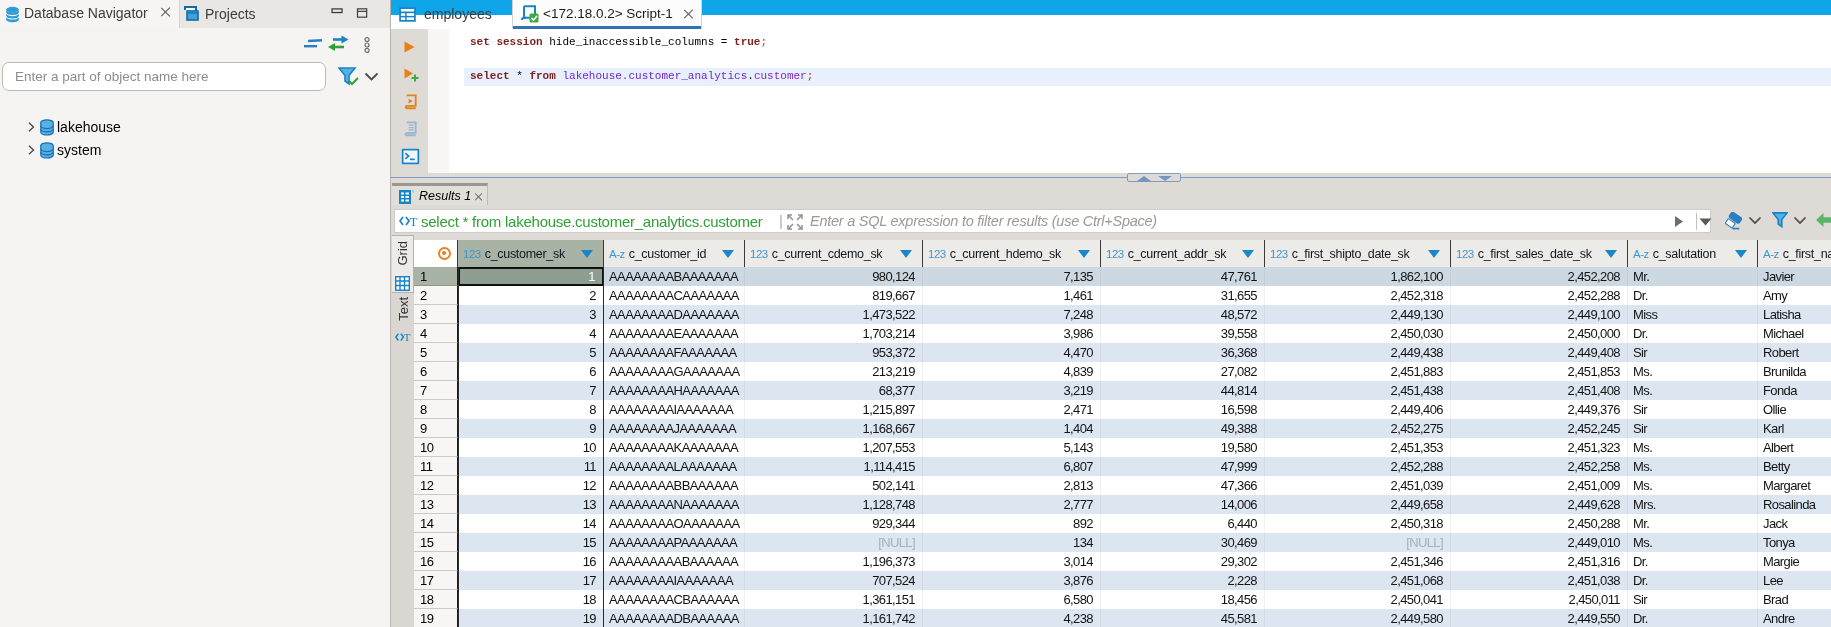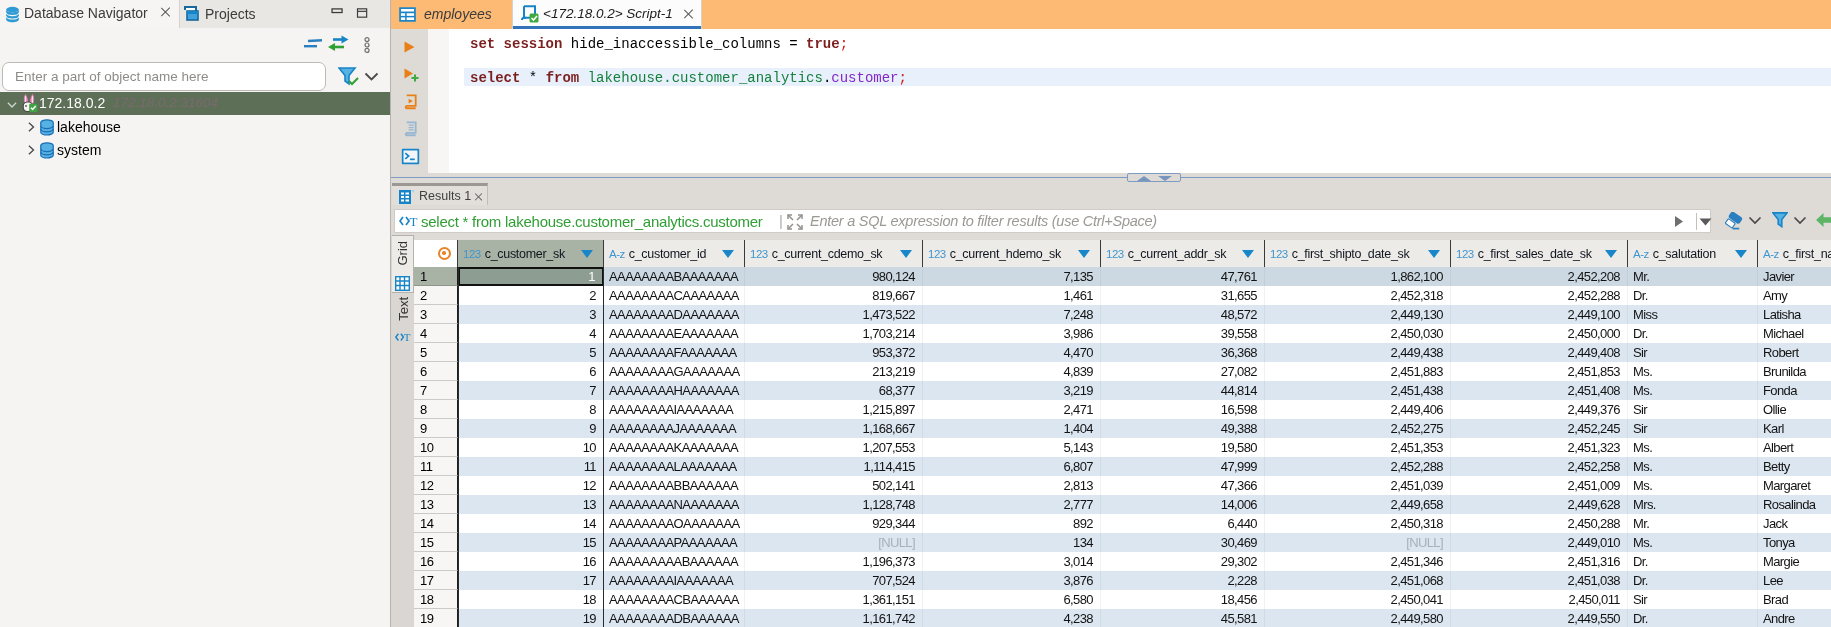--- a/index.html
+++ b/index.html
@@ -25,46 +25,46 @@
 #trow1 { top:92px; background:#5d6f57; height:23px; }
 #trow1 .lbl { position:absolute; left:39px; top:3px; color:#fff; }
 #trow1 .ghost { position:absolute; left:113px; top:3px; color:#7a6a6e; font-style:italic; font-size:13.5px; }
 #trow2 { top:116px; }
 #trow3 { top:139px; }
 .trow .lbl2 { position:absolute; left:57px; top:3px; }
 .chev { position:absolute; width:10px; height:10px; }
 
 
 #rpanel { left:390px; top:0; width:1441px; height:627px; background:#ffffff; border-left:1px solid #b7b4b0; }
-#etabs { left:0; top:0; width:1441px; height:29px; background:#fdba74;font-style:italic; }
+#etabs { left:0; top:0; width:1441px; height:15px; background:#0ea5e9; }
 #etab1lbl { position:absolute; left:33px; top:6px; font-size:14px; color:#3b3b3b; }
 #etab2 { position:absolute; left:121px; top:0; width:190px; height:29px; background:#fcfcfc; border-left:1px solid #d5d2ce; border-right:1px solid #d5d2ce; }
 #etab2 .tablbl { position:absolute; left:30px; top:6px; color:#1c1c1c; font-size:13.5px; }
 #etab2 .under { position:absolute; left:0; bottom:0; width:100%; height:3px; background:#3272b8; }
 #etab2 .x { position:absolute; left:170px; top:8px; }
 
 #ebar { left:0; top:29px; width:37px; height:144px; background:#dedbd7; }
 #egutter { left:37px; top:29px; width:21px; height:144px; background:#f7f6f4; }
-#editor { left:58px; top:29px; width:1383px; height:144px; background:#ffffff; font-family:"Liberation Mono",monospace; font-size:14px; }
+#editor { left:58px; top:29px; width:1383px; height:144px; background:#ffffff; font-family:"Liberation Mono",monospace; font-size:11px; }
 .codeline { position:absolute; left:21px; white-space:pre; }
 #hlline { position:absolute; left:15px; top:39px; width:1368px; height:18px; background:#e7f0fb; }
 .kw { color:#7c1f1f; font-weight:bold; }
 .sem { color:#cf1d1d; }
-.tbl { color:#15803d; }
+.tbl { color:#6d28d9; }
 .obj { color:#8428c9; }
 
 #sash { left:0; top:173px; width:1441px; height:9px; background:#dedbd7; }
 #sash .line { position:absolute; left:0; top:4px; width:1441px; height:1px; background:#7e9cc3; }
 #sash .pill { position:absolute; left:736px; top:0px; width:54px; height:9px; background:#dedbd7; border:1px solid #7e9cc3; border-radius:2px; }
 .tri-up { position:absolute; left:9px; top:2px; width:0; height:0; border-left:7px solid transparent; border-right:7px solid transparent; border-bottom:5px solid #7795bd; }
 .tri-dn { position:absolute; left:30px; top:2px; width:0; height:0; border-left:7px solid transparent; border-right:7px solid transparent; border-top:5px solid #7795bd; }
 
 #rtabbar { left:0; top:182px; width:1441px; height:23px; background:#dedbd7; }
 #rtab { position:absolute; left:1px; top:1px; width:96px; height:22px; background:#e2dfdb; border-top:3px solid #9b9792; border-right:1px solid #c0bdb9; }
-#rtab .tablbl { position:absolute; left:27px; top:3px; font-size:12.5px; color:#404040; }
+#rtab .tablbl { position:absolute; left:27px; top:3px; font-size:12.5px; color:#000000;font-style:italic; }
 #rtab .x { position:absolute; left:81px; top:5px; transform:scale(0.8); }
 
 #fbar { left:0; top:205px; width:1441px; height:30px; background:#dedbd7; }
 #finput { position:absolute; left:3px; top:4px; width:1317px; height:24px; background:#ffffff; border:1px solid #cfccc8; }
 #fsql { position:absolute; left:26px; top:3px; font-size:15px; letter-spacing:-0.25px; color:#2f9e34; }
 #fph { position:absolute; left:415px; top:3px; font-size:14.5px; letter-spacing:-0.25px; font-style:italic; color:#9b9994; }
 
 #gstrip { left:0; top:235px; width:23px; height:392px; background:#dad7d3; }
 #gtab1 { position:absolute; left:1px; top:0px; width:22px; height:58px; background:#edebe8; border:1px solid #b5b2ae; border-left:none; }
 #gtab2 { position:absolute; left:1px; top:60px; width:22px; height:52px; }
@@ -149,37 +149,20 @@
         <span>Enter a part of object name here</span>
       </div>
     <svg class="abs" style="left:338px;top:67px" width="22" height="20" viewBox="0 0 22 20">
         <path d="M1 1 H17 L11 8.5 V17 L7 14 V8.5 Z" fill="#57b1e3" stroke="#1884c8" stroke-width="1.6"></path>
         <path d="M11 14 L14 17 L20 11" fill="none" stroke="#2fa033" stroke-width="2"></path>
       </svg>
     <svg class="abs" style="left:364px;top:72px" width="15" height="9" viewBox="0 0 15 9">
         <path d="M1.5 1.5 L7.5 7.5 L13.5 1.5" fill="none" stroke="#4a4a4a" stroke-width="1.8"></path>
       </svg>
 
-    <div id="trow1" class="trow">
-      <svg class="chev" style="left:7px;top:8px" width="11" height="7" viewBox="0 0 11 7">
-          <path d="M1 1 L5.5 5.8 L10 1" fill="none" stroke="#ccd3c8" stroke-width="1.5"></path>
-        </svg>
-      <svg style="position:absolute;left:21px;top:2px" width="18" height="19" viewBox="0 0 18 19">
-        <path d="M4.5 0.5 C3 3.5 3 7 4.2 9.5 L7 8.8 C6.3 5.8 5.8 3 4.5 0.5 Z" fill="#fff" stroke="#e87bb0" stroke-width="1"></path>
-        <path d="M11.5 0.5 C13 3.5 13 7 11.8 9.5 L9 8.8 C9.7 5.8 10.2 3 11.5 0.5 Z" fill="#fff" stroke="#e87bb0" stroke-width="1"></path>
-        <path d="M5.2 2.5 C4.6 4.5 4.6 6.5 5 8 L6 7.7 C5.8 5.8 5.6 4 5.2 2.5 Z" fill="#f47bc0"></path>
-        <path d="M10.8 2.5 C11.4 4.5 11.4 6.5 11 8 L10 7.7 C10.2 5.8 10.4 4 10.8 2.5 Z" fill="#f47bc0"></path>
-        <rect x="2.2" y="8" width="9.5" height="9.5" rx="4.2" fill="#f5f2f0" stroke="#454545" stroke-width="1.1"></rect>
-        <circle cx="5" cy="12" r="0.9" fill="#555"></circle>
-        <rect x="8.2" y="9.8" width="8.2" height="8.2" rx="1.2" fill="#3fa344"></rect>
-        <path d="M9.9 13.8 L11.6 15.5 L14.7 11.9" fill="none" stroke="#fff" stroke-width="1.5"></path>
-      </svg>
-      <span class="lbl">172.18.0.2</span>
-        <span class="ghost">172.18.0.2:31604</span>
-    </div>
     <div id="trow3" class="trow">
       <svg class="chev" style="left:26px;top:6px" width="8" height="12" viewBox="0 0 8 12">
           <path d="M1.5 1 L7 6 L1.5 11" fill="none" stroke="#4a4a4a" stroke-width="1.6"></path>
         </svg>
       <svg style="position:absolute;left:39px;top:3px" width="16" height="17" viewBox="0 0 16 17">
           <ellipse cx="8" cy="3.6" rx="6.2" ry="2.8" fill="#57b1e3" stroke="#1a6fb5" stroke-width="1.2"></ellipse>
           <path d="M1.8 3.6 v9.6 c0 1.5 2.8 2.8 6.2 2.8 s6.2-1.3 6.2-2.8 V3.6" fill="#57b1e3" stroke="#1a6fb5" stroke-width="1.2"></path>
           <path d="M1.8 6.8 c0 1.5 2.8 2.8 6.2 2.8 s6.2-1.3 6.2-2.8 M1.8 10 c0 1.5 2.8 2.8 6.2 2.8 s6.2-1.3 6.2-2.8" fill="none" stroke="#1a6fb5" stroke-width="1.2"></path>
         </svg>
       <span class="lbl2">system</span>

